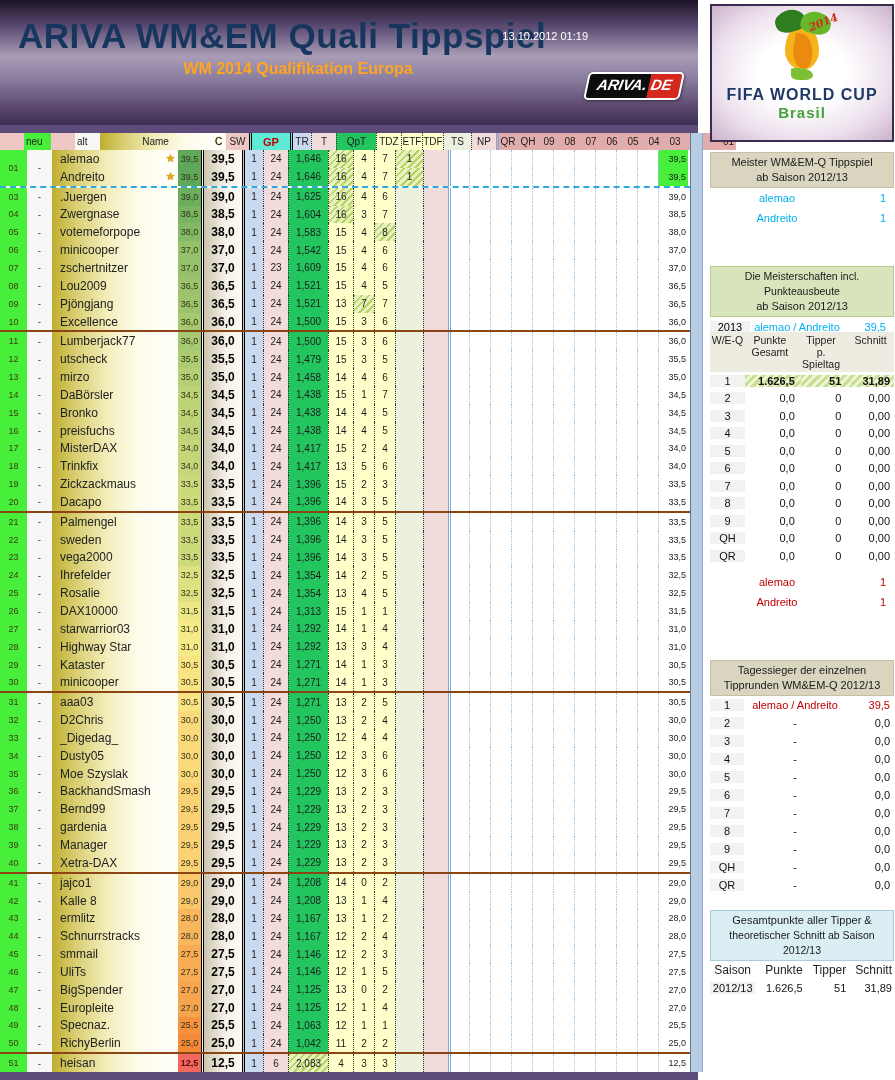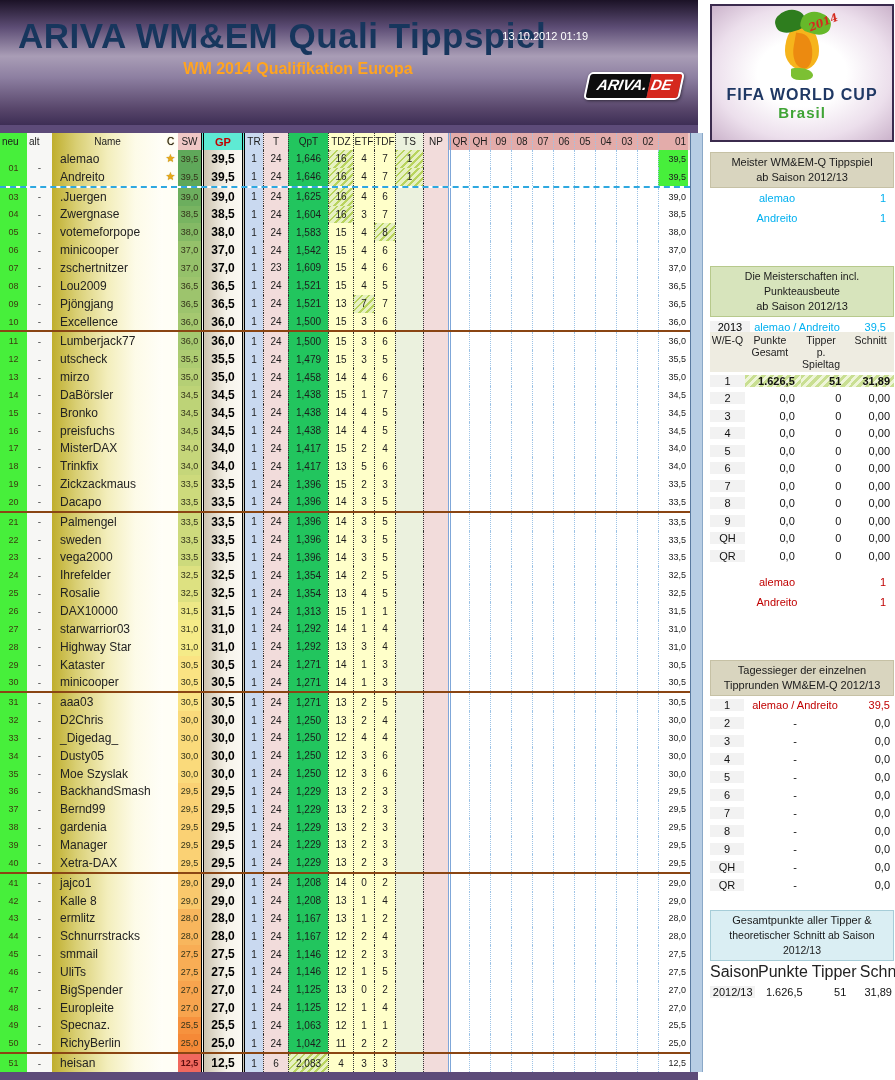--- a/index.html
+++ b/index.html
@@ -28,21 +28,21 @@
   .bar{position:absolute;left:0;width:698px;background:#5d4b79;}
   .bar.top{top:125px;height:8px;}
   .bar.bottom{top:1072px;height:8px;}
 
   
   .thead{position:absolute;left:0;top:133px;width:690px;height:17px;display:flex;background:#efc7c5;}
   .thead .cell{font-size:10px;color:#1c1c1c;}
   .thead .c-gp{background:#5eead4;color:#c00000;font-weight:bold;font-size:11px;}
   .thead .hsec{background:#e3acaa;}
   .thead .c-name{justify-content:center !important;padding-left:0 !important;}
-  .thead .c-neu,.thead .c-alt{justify-content:flex-start !important;padding-left:2px;}
+  .thead .c-neu,.thead .c-alt{justify-content:flex-start !important;padding-left:2px;margin-left:24px;}
 
   .tbody{position:absolute;left:0;top:150px;width:690px;height:922px;display:flex;flex-direction:column;}
   .trow{flex:1;display:flex;min-height:0;}
   .cell{display:flex;align-items:center;justify-content:center;flex-shrink:0;box-sizing:border-box;
         font-size:10px;color:#1c1c1c;white-space:nowrap;overflow:hidden;}
   .c-neu{width:27px;background:#47ef3b;font-size:9px;color:#3c3c10;}
   .c-alt{width:25px;background:#f7f7f5;color:#555;}
   .c-name{width:111px;justify-content:flex-start;padding-left:8px;font-size:12px;color:#222;
     background:linear-gradient(90deg,#bfae2e 0%,#d9cf74 22%,#f3eebc 50%,#fdfbe8 75%,#fffef8 100%);}
   .c-c{width:15px;background:#fffef6;font-size:11px;color:#e8a817;text-shadow:0 0 1px #8a6a00;}
@@ -111,21 +111,21 @@
   .weq-c2{width:54px;text-align:right;padding-right:6px;}
   .weq-c3{width:44px;text-align:right;padding-right:10px;}
   .weq-c4{width:42px;text-align:right;padding-right:4px;}
   .weq-head{display:flex;font-size:10.5px;background:#eeece1;color:#222;padding:2px 0;}
   .weq-head div{text-align:center;line-height:12px;}
   .sb-hatch{background:repeating-linear-gradient(135deg,#c9df92 0 3px,#eef5d8 3px 6px);font-weight:bold;}
   .tp-row{height:18px;}
   .tp-c1{width:34px;text-align:center;background:#f2f2f2;}
   .tp-c2{flex:1;text-align:center;}
   .tp-c3{width:44px;text-align:right;padding-right:4px;}
-  .gs-head{display:flex;font-size:16px;color:#222;padding:2px 0;}
+  .gs-head{display:flex;font-size:12px;color:#222;padding:2px 0;}
   .gs-row{height:18px;}
   .gs-c1{width:48px;text-align:center;background:#f2f2f2;}
   .gs-c2{width:50px;text-align:right;padding-right:4px;}
   .gs-c3{width:42px;text-align:right;padding-right:6px;}
   .gs-c4{width:42px;text-align:right;padding-right:2px;}
 </style>
 </head>
 <body>
 
 <div id="app">

